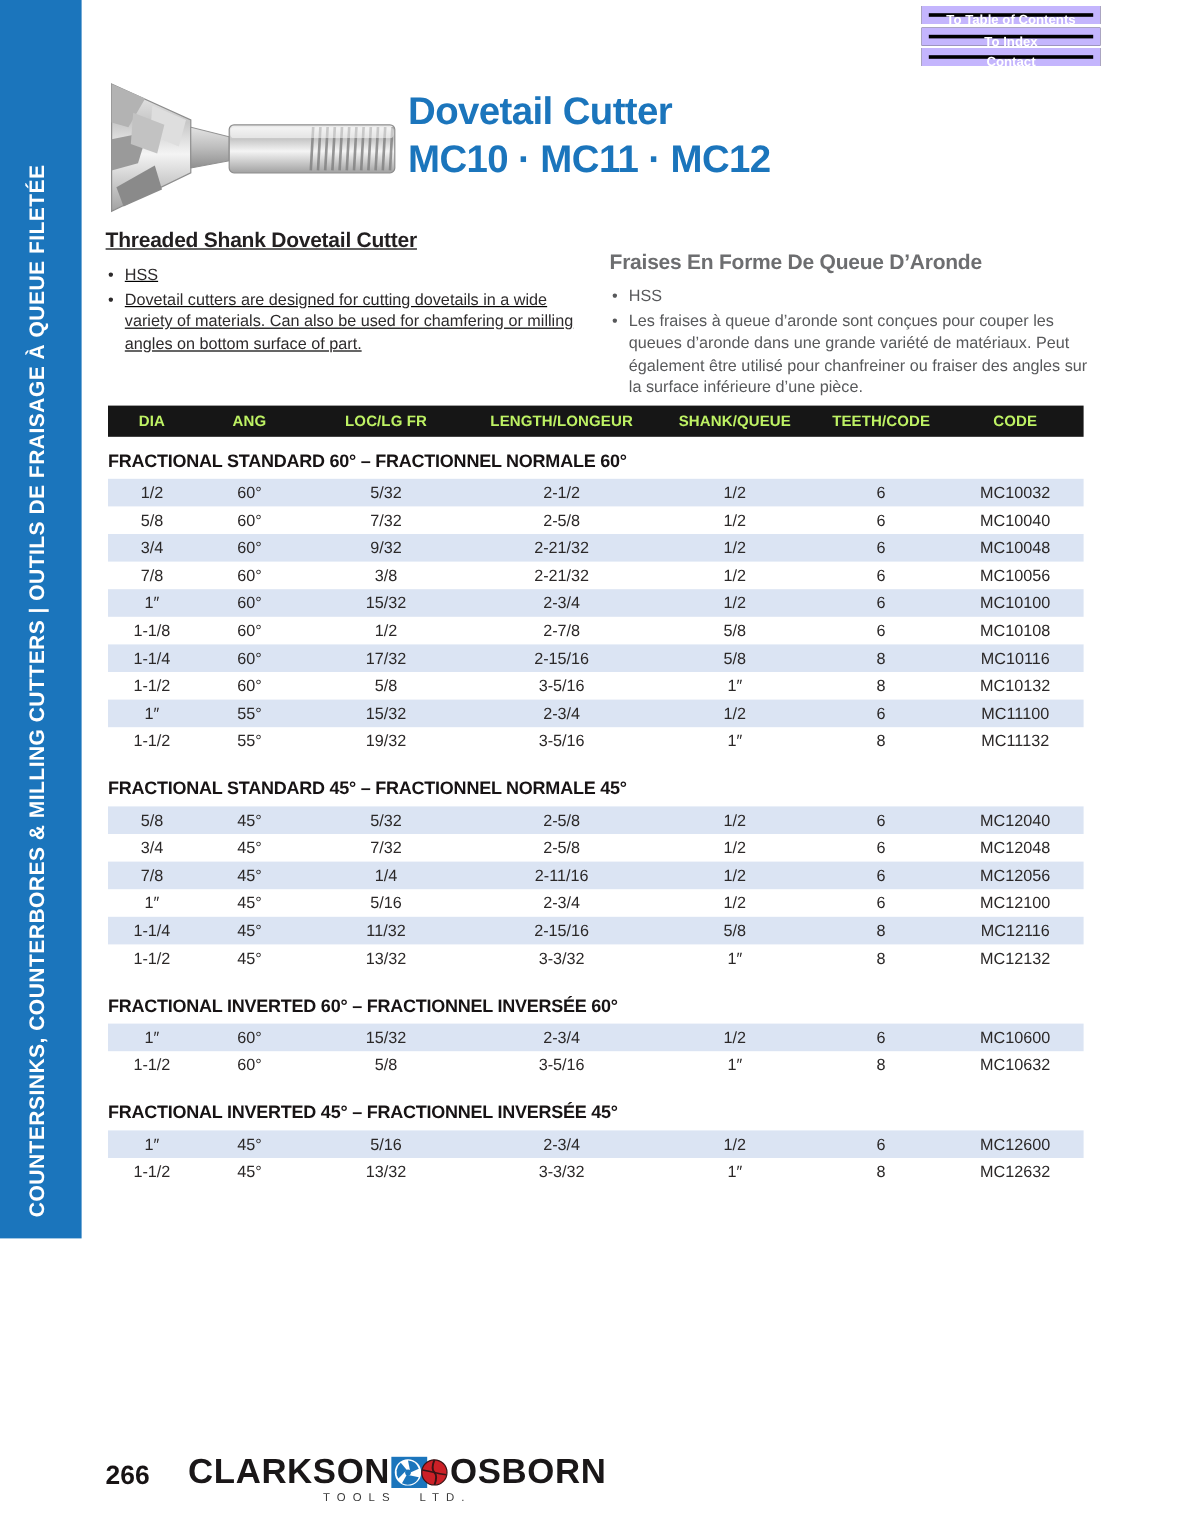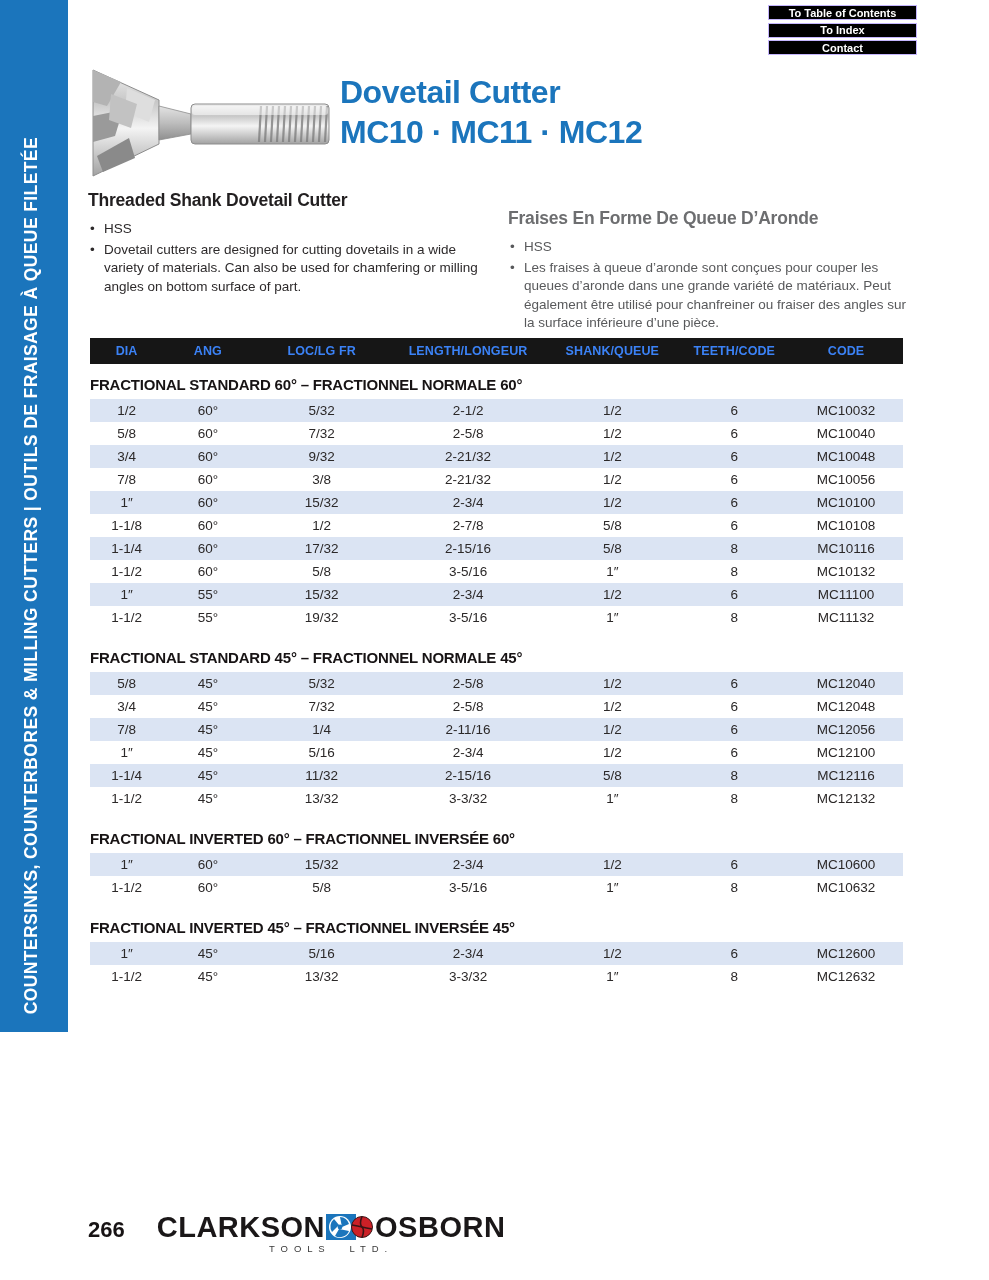--- a/index.html
+++ b/index.html
@@ -8,46 +8,46 @@
   .page { position:relative; width:989px; height:1280px; background:#fff; overflow:hidden; }
 
   
   .sidebar { position:absolute; left:0; top:0; width:68px; height:1032px; background:var(--accent,#1b75bc); }
   .sidebar-text { position:absolute; bottom:18px; left:21px; writing-mode:vertical-rl; transform:rotate(180deg);
     color:#fff; font-weight:bold; font-size:17.5px; letter-spacing:0.4px; white-space:nowrap; }
 
   
   .nav-buttons { position:absolute; top:5px; right:72px; width:149px; }
   .nav-btn { display:block; width:100%; height:15px; margin-bottom:2.5px; background:#000; color:#fff;
-    border:1px solid #c4b5fd; font-family:inherit; font-weight:bold; font-size:11px; line-height:12px;
+    border:6px solid #c4b5fd; font-family:inherit; font-weight:bold; font-size:11px; line-height:12px;
     text-align:center; cursor:pointer; padding:0; }
 
   
   .product-photo { position:absolute; left:85px; top:64px; width:250px; height:116px; }
 
   
   .page-title { position:absolute; left:340px; top:72px; color:var(--accent,#1b75bc); }
   .title-line { font-size:32px; font-weight:bold; letter-spacing:-0.5px; line-height:40px; }
 
   
-  .intro-en { position:absolute; left:88px; top:190px; width:396px; }
+  .intro-en { position:absolute; left:88px; top:190px; width:396px;text-decoration:underline; }
   .intro-fr { position:absolute; left:508px; top:190px; width:404px;margin-top:18px; }
   .intro-heading { font-size:17.5px; font-weight:bold; letter-spacing:-0.2px; margin-bottom:9px; }
   .intro-en .intro-heading { color:#221f20; }
   .intro-fr .intro-heading { color:#6d6e70; }
   .intro-list { list-style:none; }
   .intro-list li { position:relative; padding-left:16px; font-size:13.5px; line-height:18.5px; margin-bottom:2px; }
   .intro-list li::before { content:"•"; position:absolute; left:2px; top:0; }
   .intro-en .intro-list li { color:#2d2a2b; }
   .intro-fr .intro-list li { color:#58595b; }
 
   
   .spec-table { position:absolute; left:90px; top:338px; width:813px; }
   .thead { display:flex; height:26px; background:var(--headerbar,#161616); align-items:center; }
-  .th { color:#3b82f6; font-size:12.5px; font-weight:bold; text-align:center; letter-spacing:0.1px; }
+  .th { color:#bef264; font-size:12.5px; font-weight:bold; text-align:center; letter-spacing:0.1px; }
   .section-title { font-size:15px; font-weight:800; color:#171314; letter-spacing:-0.2px;
     margin:20px 0 6px 0; }
   .section-title.first { margin-top:12px; }
   .row { display:flex; height:23px; align-items:center; }
   .row.odd { background:var(--stripe,#dbe4f3); }
   .td { font-size:13.5px; color:#2b2828; text-align:center; }
   .col0{width:9%} .col1{width:11%} .col2{width:17%} .col3{width:19%}
   .col4{width:16.5%} .col5{width:13.5%} .col6{width:14%}
 
   

